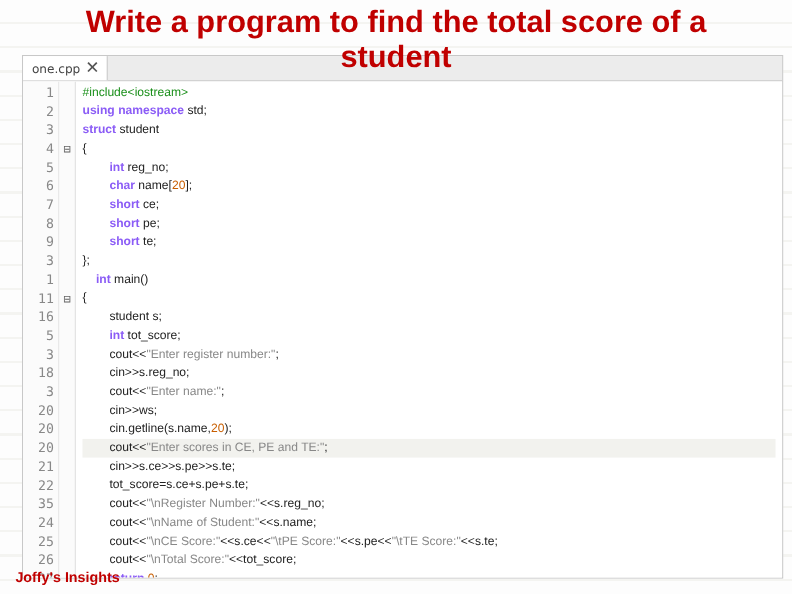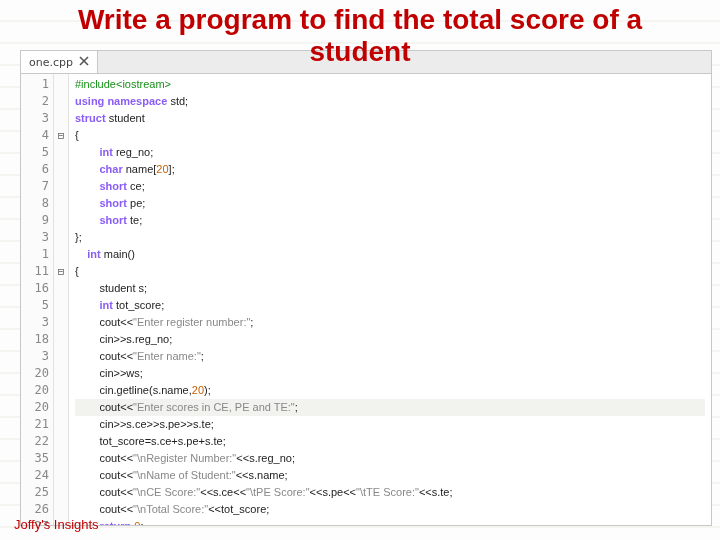--- a/index.html
+++ b/index.html
@@ -12,21 +12,21 @@
   .codewrap{flex:1;display:flex;overflow:hidden;background:#fff}
   .gutter{width:28px;text-align:right;padding:2px 4px 2px 0;color:#888;background:#fbfbfb;border-right:1px solid #e2e2e2;font-family:"DejaVu Sans Mono",Consolas,monospace;font-size:12px;line-height:17px;user-select:none}
   .fold{width:14px;background:#fbfbfb;border-right:1px solid #e2e2e2;font-family:monospace;font-size:11px;line-height:17px;color:#666;padding:2px 0;text-align:center}
   .code{flex:1;padding:2px 6px;font-family:Liberation Sans, sans-serif;font-size:11px;line-height:17px;white-space:pre;color:#222}
   .code .row{height:17px;display:block}
   .hl{background:#f2f2ee}
   .kw{color:#8b5cf6;font-weight:bold}
   .pp{color:#1a8f1a}
   .str{color:#888}
   .num{color:#c85e00}
-  .footer{position:absolute;left:14px;bottom:8px;color:#c00000;font-weight:400;font-size:13px;z-index:6}
+  .footer{position:absolute;left:14px;bottom:8px;color:#c00000;font-weight:700;font-size:13px;z-index:6}
 </style>
 </head>
 <body>
 
 <div class="slide">
   <div class="title">Write a program to find the total score of a student</div>
 
   <div class="editor">
     <div class="tabbar">
       <div class="tab">

